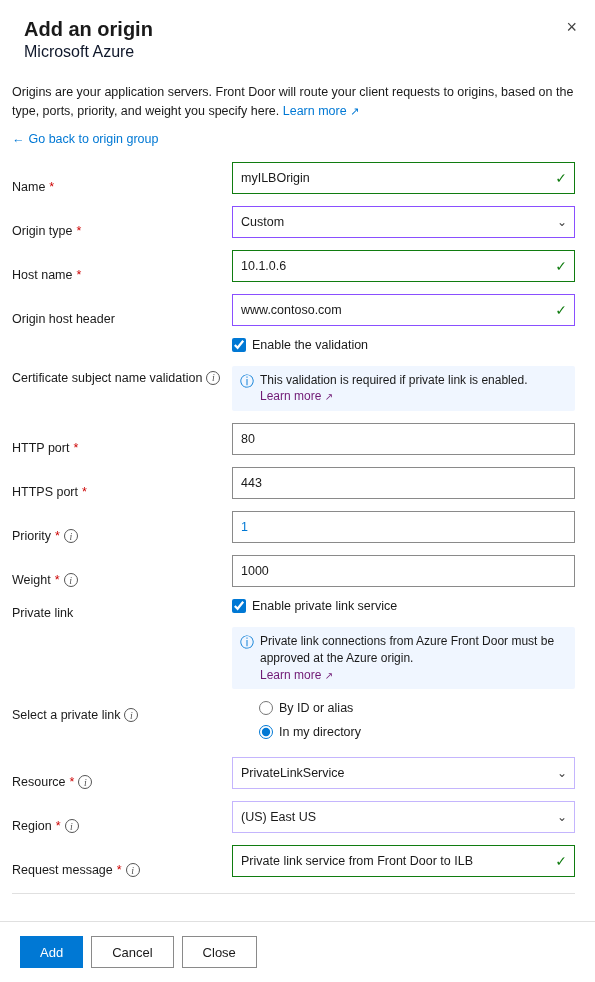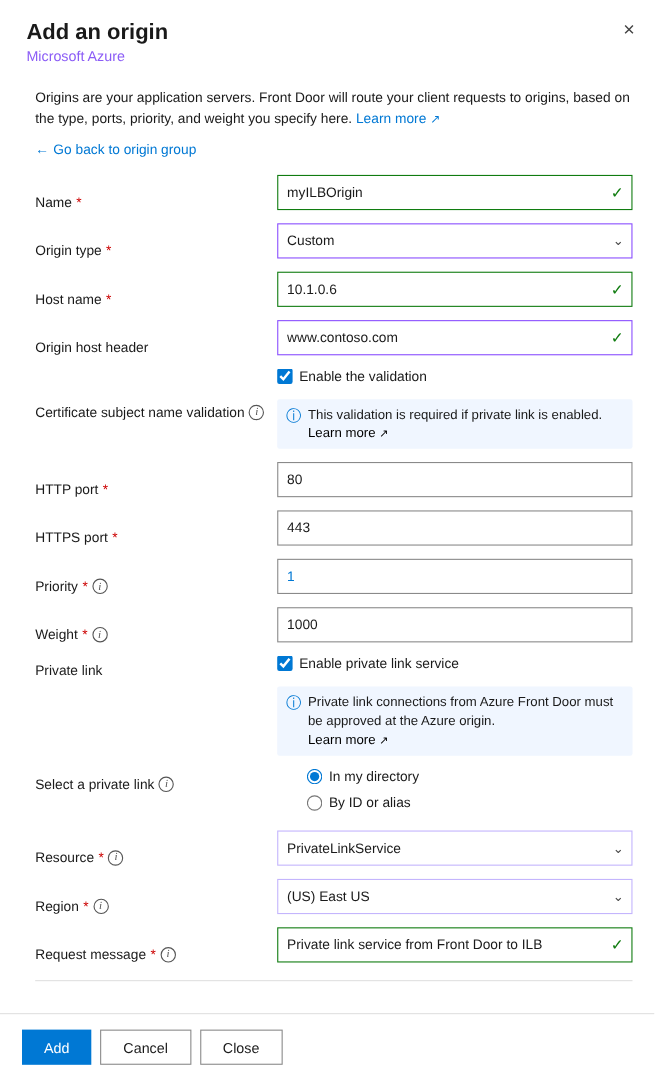--- a/index.html
+++ b/index.html
@@ -22,37 +22,37 @@
       padding: 18px 20px 10px 24px;
       border-bottom: none;
       position: relative;
     }
     .header-title {
       font-size: 20px;
       font-weight: 600;
       color: #1a1a1a;
     }
     .header-subtitle {
-      font-size: 13px;
-      color: #8b5cf6;
+      font-size: 16px;
+      color: #0f172a;
       margin-top: 2px;
     }
     .close-btn {
       position: absolute;
       top: 18px;
       right: 18px;
       background: none;
       border: none;
       font-size: 18px;
       cursor: pointer;
       color: #444;
       line-height: 1;
     }
     .content {
-      padding: 12px 20px 20px 32px;
+      padding: 12px 20px 20px 12px;
       flex: 1;
       overflow-y: auto;
     }
     .description {
       font-size: 12.5px;
       color: #1a1a1a;
       line-height: 1.5;
       margin-bottom: 10px;
     }
     .description a {
@@ -194,21 +194,21 @@
       font-size: 14px;
       margin-top: 1px;
       flex-shrink: 0;
     }
     .info-box-text {
       font-size: 12px;
       color: #1a1a1a;
       line-height: 1.4;
     }
     .info-box-text a {
-      color: #000000;
+      color: #701a75;
       text-decoration: none;
     }
     .radio-row {
       display: flex;
       align-items: center;
       gap: 6px;
       margin-bottom: 6px;
     }
     .radio-row input[type="radio"] {
       width: 14px;
@@ -429,26 +429,26 @@
     </div>
 
     
     <div class="form-row" style="align-items:flex-start;gap:27px;">
       <div class="form-label">
         <span>Select a private link</span>
         <span class="info-icon">i</span>
       </div>
       <div class="form-control-wrap">
         <div class="radio-row">
+          <input type="radio" name="privatelink" style="">
+          <span class="radio-label">By ID or alias</span>
+        </div>
+        <div class="radio-row">
           <input type="radio" name="privatelink" checked="" style="">
           <span class="radio-label">In my directory</span>
-        </div>
-        <div class="radio-row">
-          <input type="radio" name="privatelink" style="">
-          <span class="radio-label">By ID or alias</span>
         </div>
       </div>
     </div>
 
     
     <div class="form-row">
       <div class="form-label">
         <span>Resource</span>
         <span class="required">*</span>
         <span class="info-icon">i</span>

